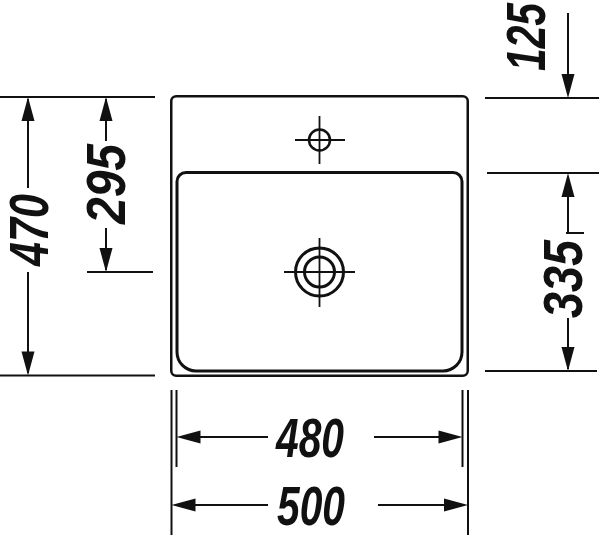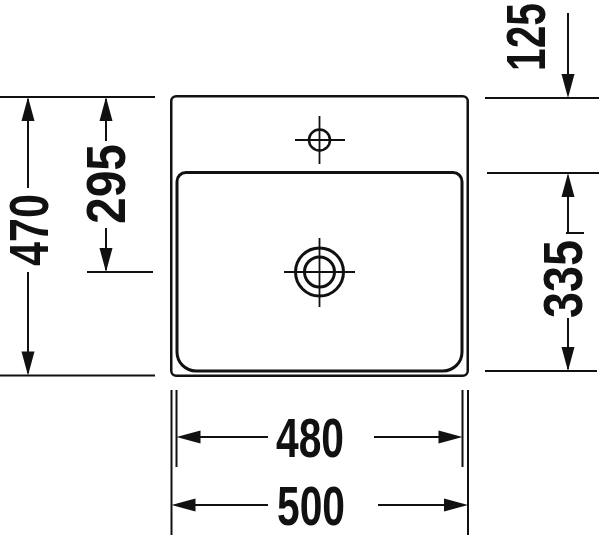--- a/index.html
+++ b/index.html
@@ -6,20 +6,21 @@
     margin: 0;
     padding: 0;
     background: #ffffff;
   }
   .stage {
     position: relative;
     width: 605px;
     height: 538px;
     background: #ffffff;
     overflow: hidden;
+    font-style: italic;
   }
   svg {
     display: block;
   }
   .dim-text {
     font-family: "Liberation Sans", "DejaVu Sans", sans-serif;
     font-weight: 700;
     font-size: 55px;
     fill: #111111;
   }

